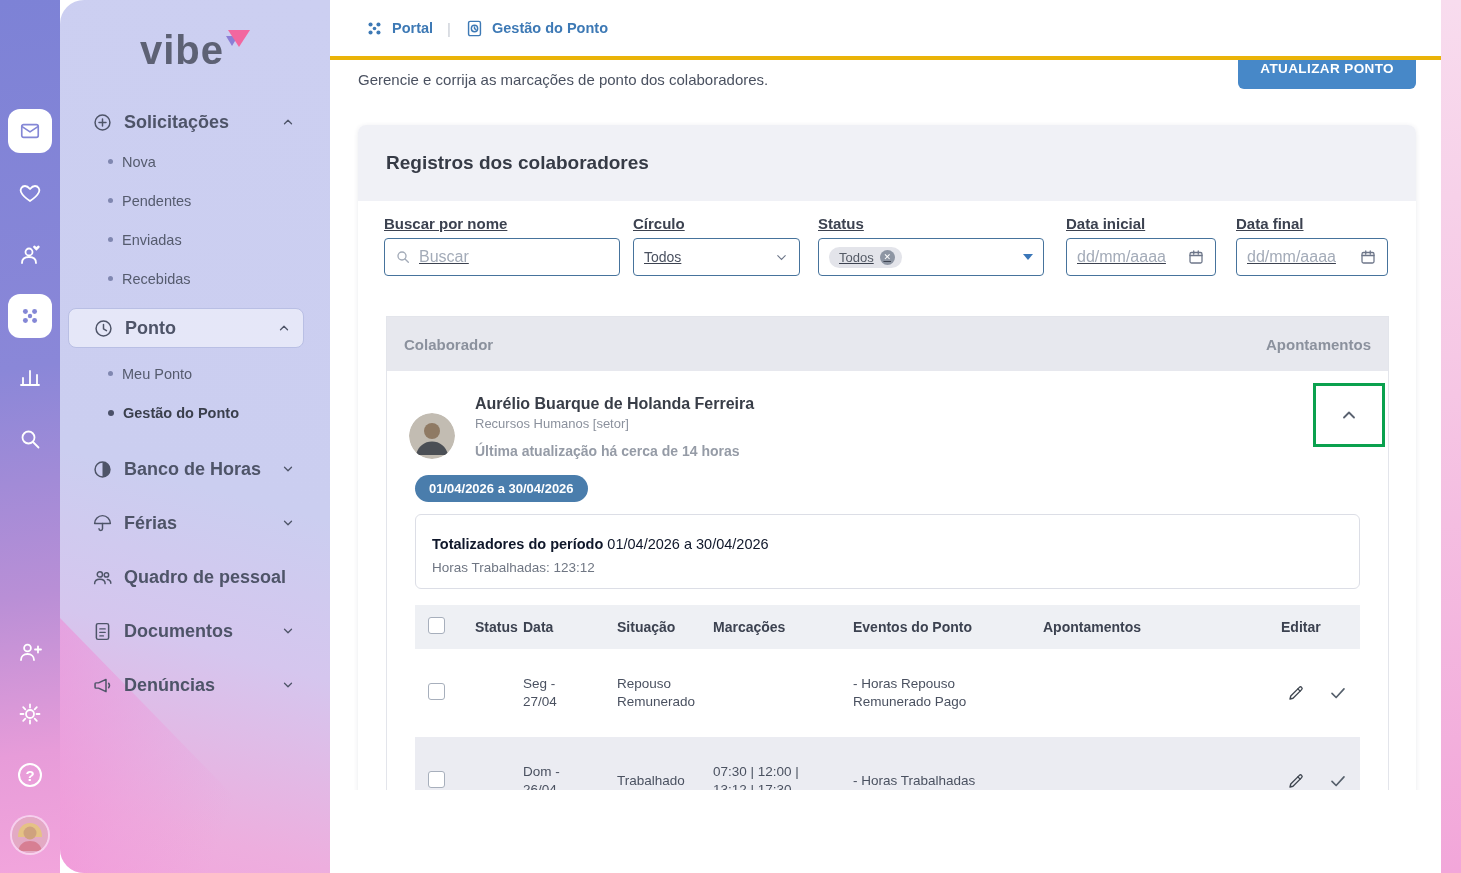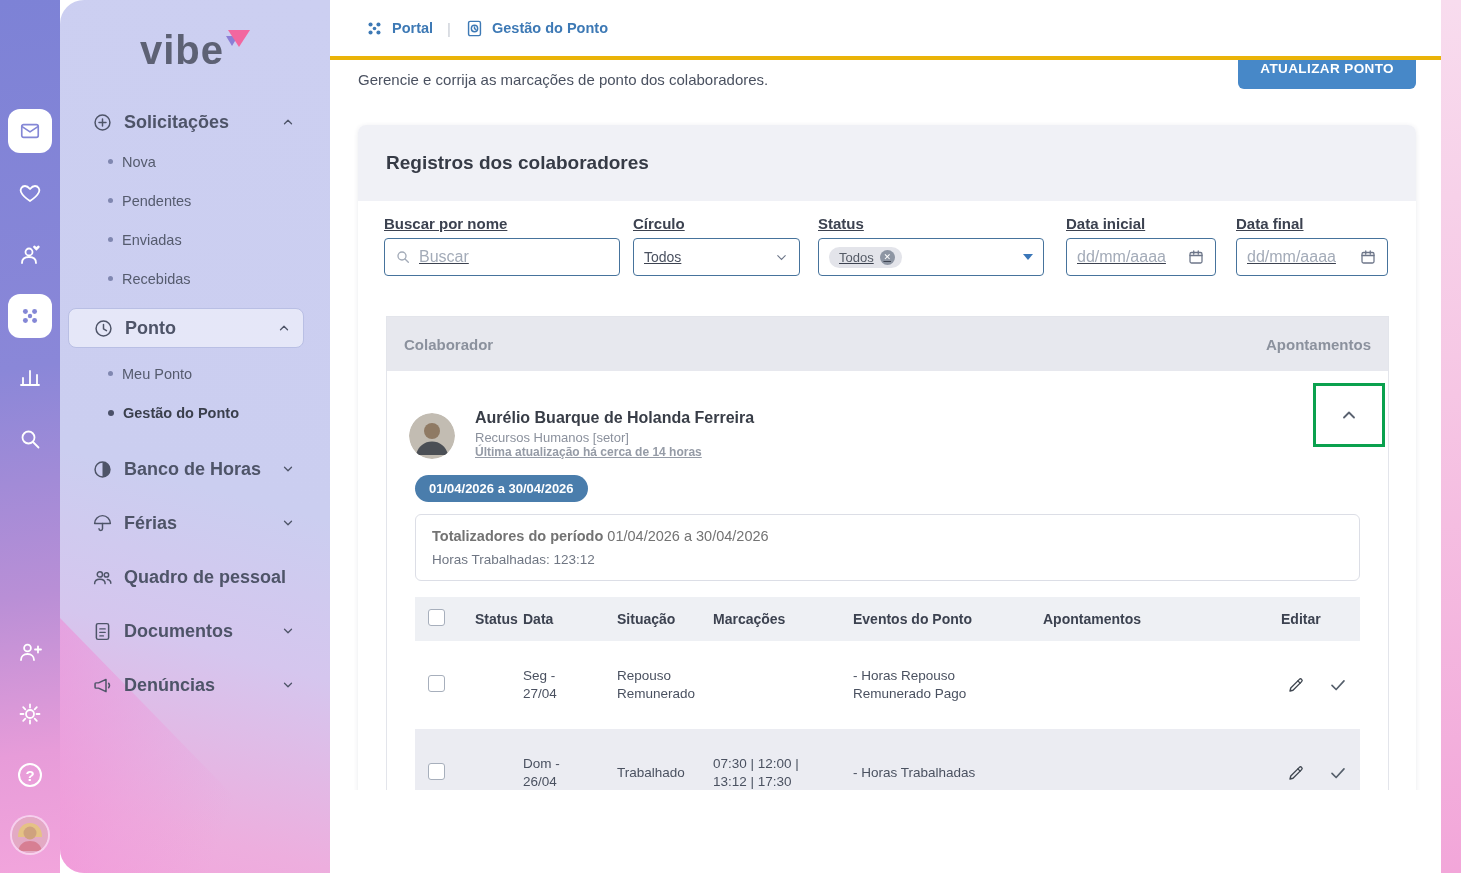--- a/index.html
+++ b/index.html
@@ -100,32 +100,32 @@
 
   .list { margin:20px 27px 0 28px; border:1px solid #e3e5eb; }
   .list-head { height:54px; background:#e7e8ee; display:flex; align-items:center;
     justify-content:space-between; padding:0 17px; color:#8b919d; font-size:15px; font-weight:bold; }
   .employee-row { position:relative; background:#fff; min-height:88px; display:flex;
     align-items:flex-end; padding-left:22px; }
   .avatar-wrap { width:46px; height:46px; border-radius:50%; overflow:hidden; flex:0 0 46px; }
   .emp-info { margin-left:20px; }
   .emp-name { font-size:16px; font-weight:bold; color:#383d47; }
   .emp-dept { font-size:13px; color:#8b919d; margin-top:3px; }
-  .emp-upd { font-size:12px; font-weight:bold; color:#959ba6; margin-top:0;text-decoration:underline; }
+  .emp-upd { font-size:14px; font-weight:bold; color:#959ba6; margin-top:12px; }
   .green-box { position:absolute; right:3px; top:12px; width:72px; height:64px;
     border:3px solid #0aa14e; display:flex; align-items:center; justify-content:center; }
   .collapse-btn { background:none; border:none; cursor:pointer; display:flex; padding:6px; }
   .collapse-btn svg { width:20px; height:20px; stroke:#5a6270; fill:none; stroke-width:2.2;
     stroke-linecap:round; stroke-linejoin:round; }
 
   .expanded { padding:0 28px 30px 28px; background:#fff; }
   .period-pill { display:inline-block; margin-top:16px; background:#4a7dac; color:#fff;
     font-size:13px; font-weight:bold; border-radius:14px; padding:6px 14px; }
   .totals-box { margin-top:12px; border:1px solid #dcdee6; border-radius:6px; padding:13px 16px; }
-  .totals-l1 { font-size:14.5px; color:#737373; }
+  .totals-l1 { font-size:14.5px; color:#0f172a;margin-top:8px; }
   .totals-l1 .b { font-weight:bold; }
   .totals-l2 { font-size:13.5px; color:#6f7683; margin-top:8px; }
 
   .t-grid { display:grid; grid-template-columns:46px 50px 94px 96px 140px 190px 238px 1fr; align-items:center; }
   .t-head { margin-top:16px; background:#eef0f4; height:44px; font-size:14px; font-weight:bold; color:#3c4250; }
   .t-row { min-height:88px; padding:14px 0; font-size:13.5px; color:#4a5160; }
   .t-row.alt { background:#ebecf2; }
   .cell { padding-left:12px; line-height:1.35; }
   .c-data { padding-right:28px; }
   .c-sit  { padding-right:6px; }

